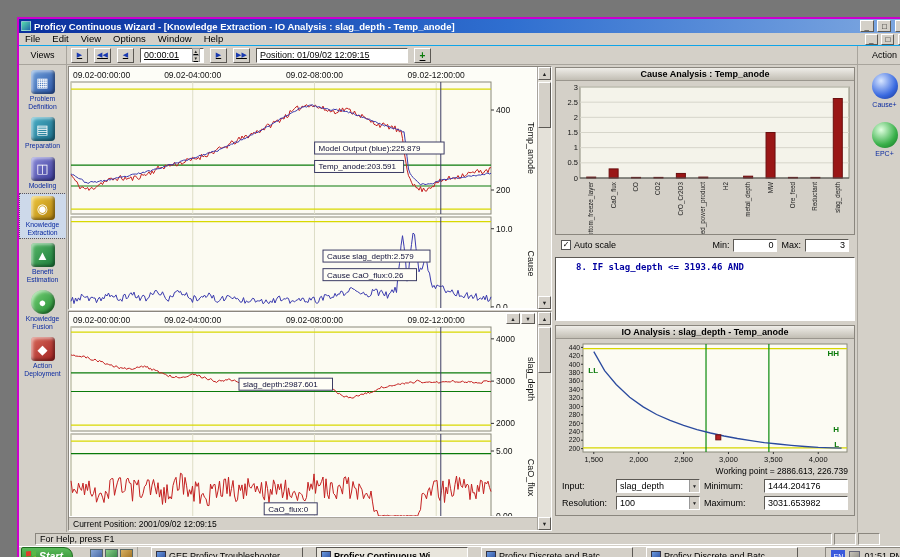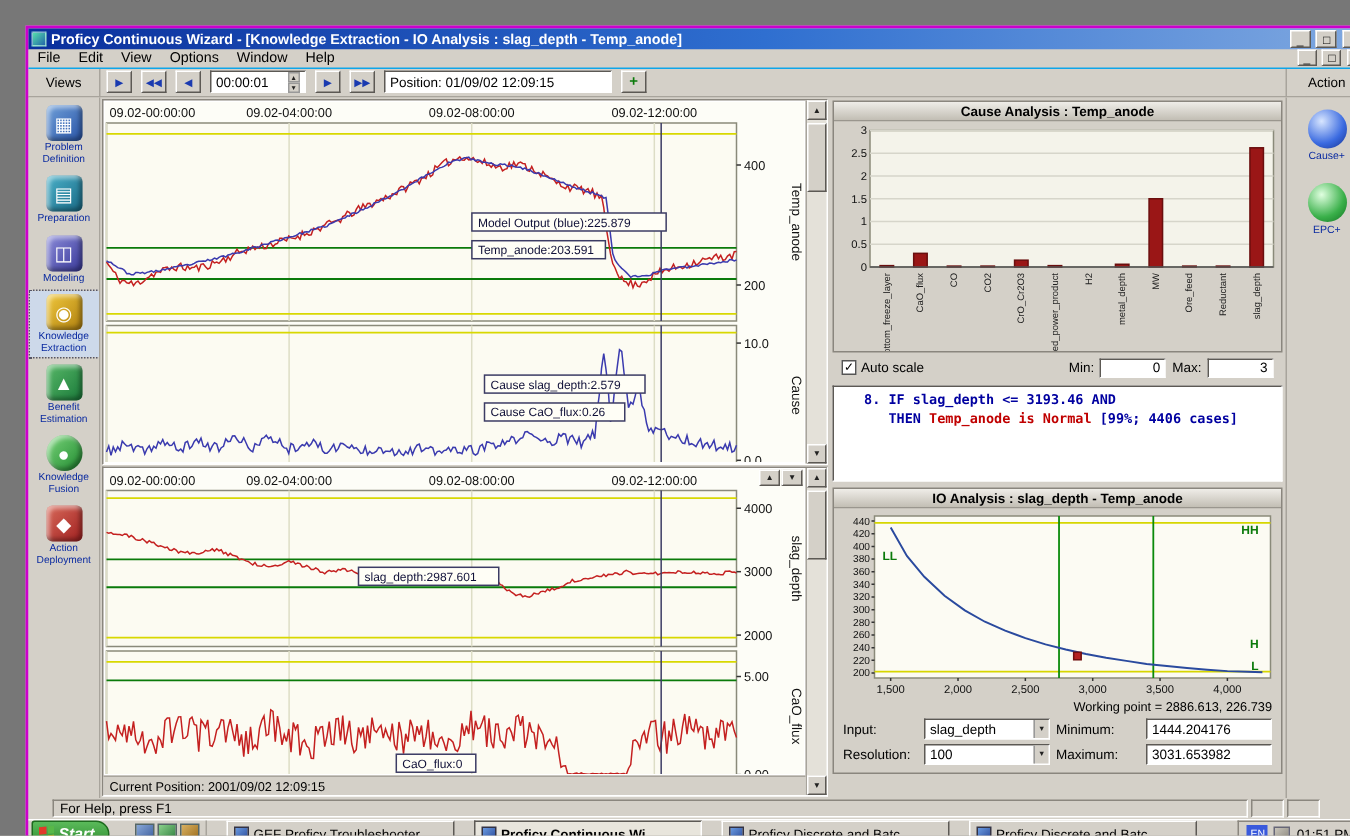--- a/index.html
+++ b/index.html
@@ -17,21 +17,21 @@
 
 .menubar{height:13px;flex:none;display:flex;background:#d4d0c8;border-bottom:1px solid #0ea5e9;padding-left:0;font-size:9.5px;}
 .mi{padding:0 6px;}
 .flexsp{flex:1;}
 .mdi .wbtn{width:13px;height:11px;}
 
 .header-row{height:19px;flex:none;display:flex;border-bottom:1px solid #a8a49c;}
 .views-title,.action-title{width:48px;flex:none;font-size:9px;display:flex;align-items:center;justify-content:center;background:#d4d0c8;}
 .views-title{border-right:1px solid #a8a49c;}
 .action-title{width:54px;border-left:1px solid #a8a49c;}
-.toolbar{flex:1;display:flex;gap:6px;padding:1px 4px;}
+.toolbar{flex:1;display:flex;align-items:center;gap:6px;padding:1px 4px;text-decoration:underline;}
 .tbtn{height:15px;min-width:17px;background:#d4d0c8;border:1px solid;border-color:#fff #5c5954 #5c5954 #fff;font-size:7px;color:#1a3ab0;padding:0 2px;}
 .tbtn.green{color:#0a7a0a;font-size:10px;font-weight:bold;}
 .fld{background:#fff;border:1px solid;border-color:#5c5954 #fff #fff #5c5954;font-size:9px;padding:0 3px;height:15px;display:inline-flex;align-items:center;white-space:nowrap;}
 .timefld{width:64px;justify-content:space-between;}
 .posfld{width:152px;}
 .spin{display:inline-flex;flex-direction:column;margin-left:2px;}
 .spin i{font-style:normal;font-size:4.5px;line-height:5px;background:#d4d0c8;border:1px solid #999;padding:0 1px;color:#222;}
 
 .content-row{flex:1;display:flex;min-height:0;}
 .sidebar-left{width:48px;flex:none;border-right:1px solid #a8a49c;display:flex;flex-direction:column;align-items:center;padding-top:3px;gap:3px;background:#d4d0c8;overflow:hidden;}
@@ -376,21 +376,20 @@
             <span>Auto scale</span>
           </span>
           <span class="flexsp"></span>
           <span class="lbl">Min:</span>
           <span class="fld small">0</span>
           <span class="lbl">Max:</span>
           <span class="fld small">3</span>
         </div>
         <div class="rulebox" id="rulebox">
             <div class="rline"><span style="color: rgb(0, 0, 160);">8. IF slag_depth &lt;= 3193.46 AND</span></div>
-            <div class="rline"><span style="color: rgb(0, 0, 160);">   THEN </span><span style="color: rgb(192, 0, 0);">Temp_anode is Normal</span><span style="color: rgb(0, 0, 160);"> [99%; 4406 cases]</span></div>
           </div>
         <div class="panel" style="margin-top:2px;">
           <div class="phead">IO Analysis : slag_depth - Temp_anode</div>
           <div id="host-io"><svg width="298" height="126">
                 <rect x="27" y="5" width="264" height="108" fill="#fcfbf3" stroke="#8a8a7a"></rect>
                 <line x1="27" x2="291" y1="9.640625" y2="9.640625" stroke="#d6d600" stroke-width="1.2"></line>
                 <line x1="27" x2="291" y1="108.78125" y2="108.78125" stroke="#d6d600" stroke-width="1.2"></line>
                 <line x1="150.0204081632653" x2="150.0204081632653" y1="5" y2="113" stroke="#0a8a0a" stroke-width="1.2"></line>
                 <line x1="212.87755102040816" x2="212.87755102040816" y1="5" y2="113" stroke="#0a8a0a" stroke-width="1.2"></line>
                 <path d="M37.8 12.6L48.6 31.6L60.2 45.5L73.7 58.2L87.2 67.9L100.6 75.5L114.1 81.4L127.6 86.4L141.0 90.6L154.5 94.0L168.0 97.0L181.4 99.5L194.9 101.6L208.4 103.7L221.9 105.0L235.3 106.3L248.8 107.5L262.3 108.4L275.7 108.8L285.6 109.2" fill="none" stroke="#2a4a9e" stroke-width="1.3"></path>

